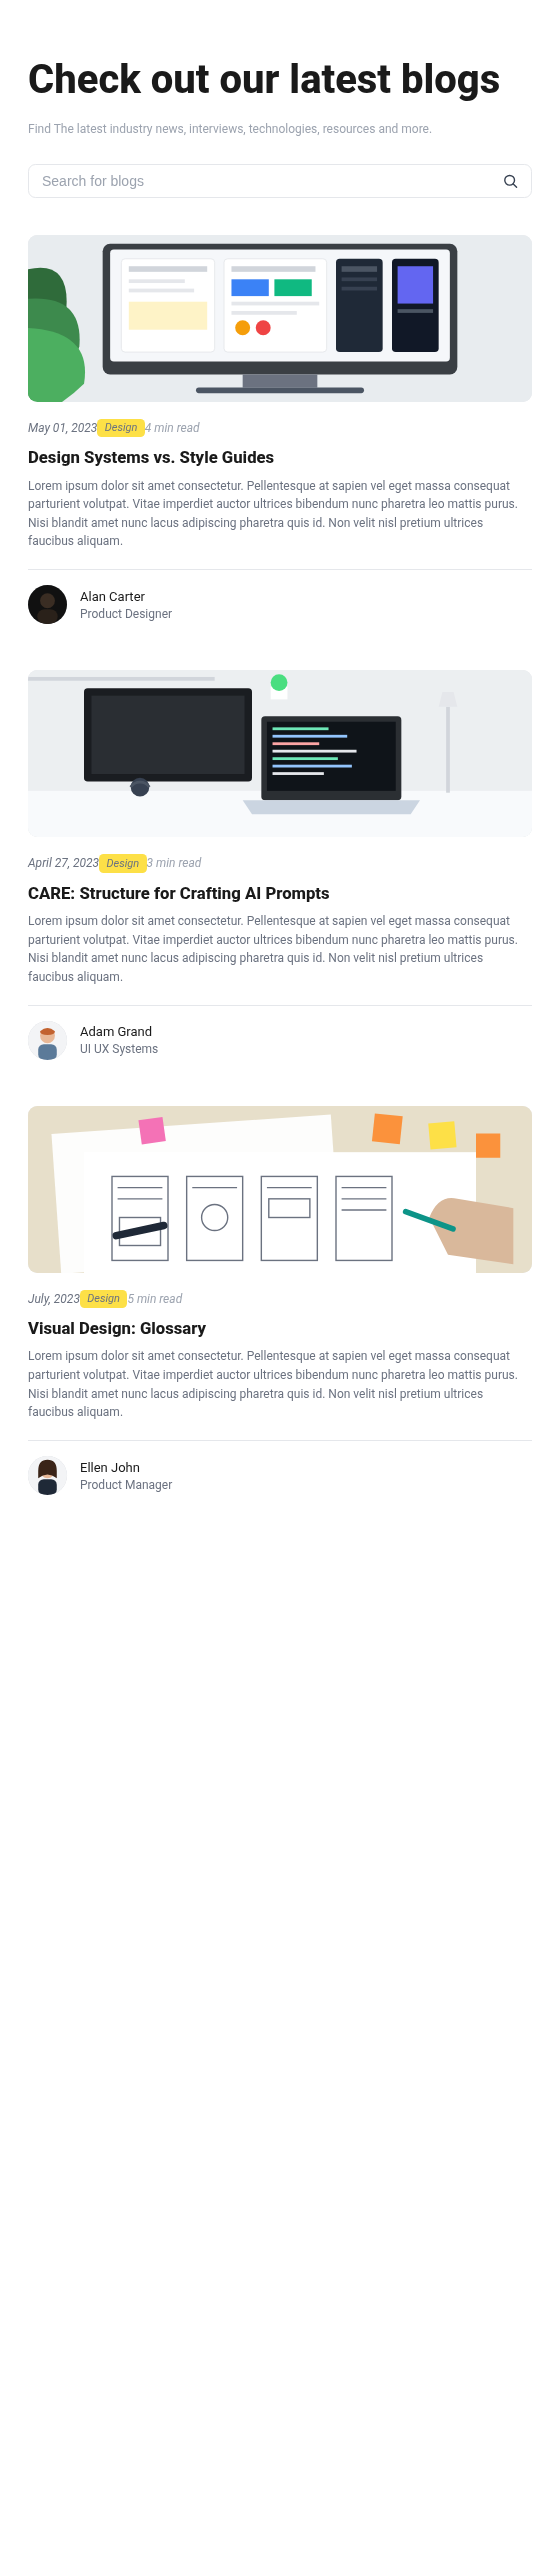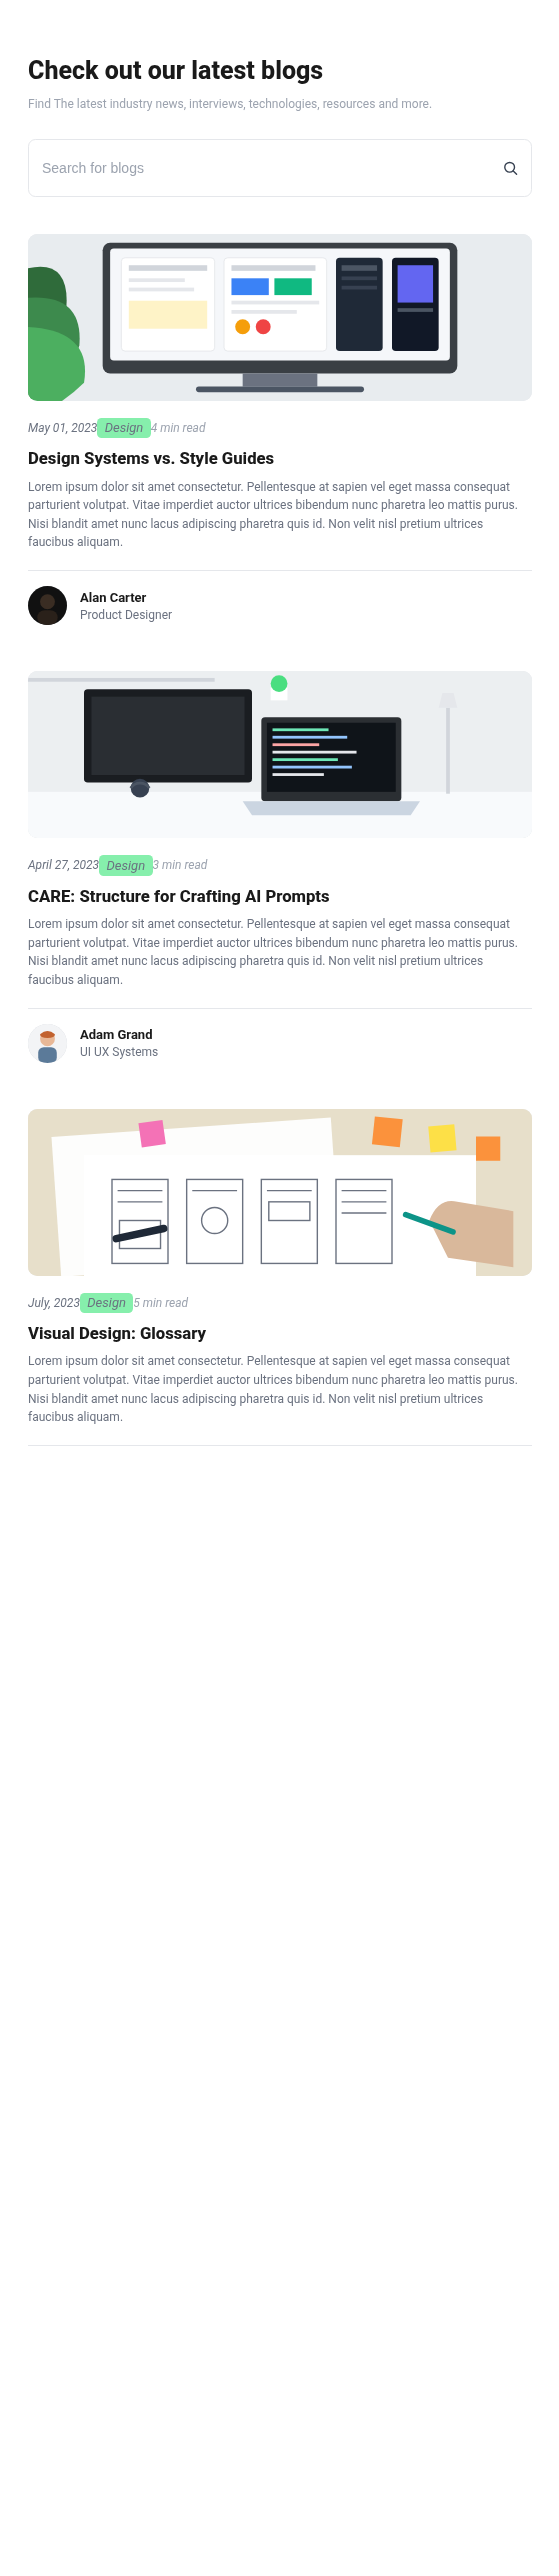--- a/index.html
+++ b/index.html
@@ -5,40 +5,40 @@
   * { box-sizing: border-box; margin: 0; padding: 0; }
   body {
     font-family: -apple-system, BlinkMacSystemFont, "Segoe UI", Roboto, Helvetica, Arial, sans-serif;
     background: #fff;
     width: 560px;
     margin: 0 auto;
     padding: 56px 28px 37px;
     color: #1a1a1a;
   }
   .page-title {
-    font-size: 25px;
+    font-size: 40px;
     font-weight: 800;
     line-height: 1.2;
     color: #1a1a1a;
-    margin-bottom: 9px;
+    margin-bottom: 16px;
   }
   .page-subtitle {
     font-size: 12px;
     color: #9ca3af;
     line-height: 1.5;
     margin-bottom: 26px;
   }
   .search-wrap {
     position: relative;
     width: 100%;
     margin-bottom: 37px;
   }
   .search-input {
     width: 100%;
-    height: 58px;
+    height: 34px;
     border: 0.9px solid #e5e7eb;
     border-radius: 7.4px;
     padding: 0 43px 0 13px;
     font-size: 14px;
     color: #374151;
     background: #fff;
     outline: none;
   }
   .search-input::placeholder { color: #9ca3af; }
   .search-icon {
@@ -65,25 +65,25 @@
   }
   .meta-row {
     display: flex;
     align-items: center;
     font-size: 12px;
     margin-bottom: 11px;
     font-style: italic;
   }
   .meta-date { color: #6b7280; }
   .meta-tag {
-    background: #86efac;
+    background: #fde047;
     color: #6b7280;
     padding: 2.8px 7.4px;
     border-radius: 4.6px;
-    font-size: 13px;
+    font-size: 11px;
     text-align: right;
   }
   .meta-read { color: #9ca3af; }
   .post-title {
     font-size: 16.7px;
     font-weight: 800;
     margin-bottom: 9.3px;
     color: #1a1a1a;
   }
   .post-excerpt {
@@ -105,21 +105,21 @@
   .avatar {
     width: 39px;
     height: 39px;
     border-radius: 50%;
     background: #d1d5db;
     flex-shrink: 0;
     overflow: hidden;
   }
   .author-name {
     font-size: 13px;
-    font-weight: 700;
+    font-weight: 400;
     color: #1a1a1a;
   }
   .author-role {
     font-size: 12px;
     color: #6b7280;
     margin-top: 3px;
   }
   
   .img-svg { width: 100%; height: 100%; display: block; }
 </style>
@@ -292,14 +292,28 @@
     </svg>
   </div>
   <div class="meta-row">
     <span class="meta-date">July, 2023</span>
     <span class="meta-tag">Design</span>
     <span class="meta-read">5 min read</span>
   </div>
   <h2 class="post-title">Visual Design: Glossary</h2>
   <p class="post-excerpt">Lorem ipsum dolor sit amet consectetur. Pellentesque at sapien vel eget massa consequat parturient volutpat. Vitae imperdiet auctor ultrices bibendum nunc pharetra leo mattis purus. Nisi blandit amet nunc lacus adipiscing pharetra quis id. Non velit nisl pretium ultrices faucibus aliquam.</p>
   <hr class="divider">
+  <div class="author">
+    <div class="avatar">
+      <svg viewBox="0 0 42 42">
+        <rect width="42" height="42" fill="#f3f4f6"></rect>
+        <circle cx="21" cy="16" r="8" fill="#e8b897"></circle>
+        <path d="M11 16 Q11 4 21 4 Q31 4 31 16 L31 24 Q26 20 21 20 Q16 20 11 24 Z" fill="#3a2418"></path>
+        <rect x="11" y="25" width="20" height="17" rx="6" fill="#1f2937"></rect>
+      </svg>
+    </div>
+    <div>
+      <div class="author-name">Ellen John</div>
+      <div class="author-role">Product Manager</div>
+    </div>
+  </div>
 </article>
 
 
 </body></html>

